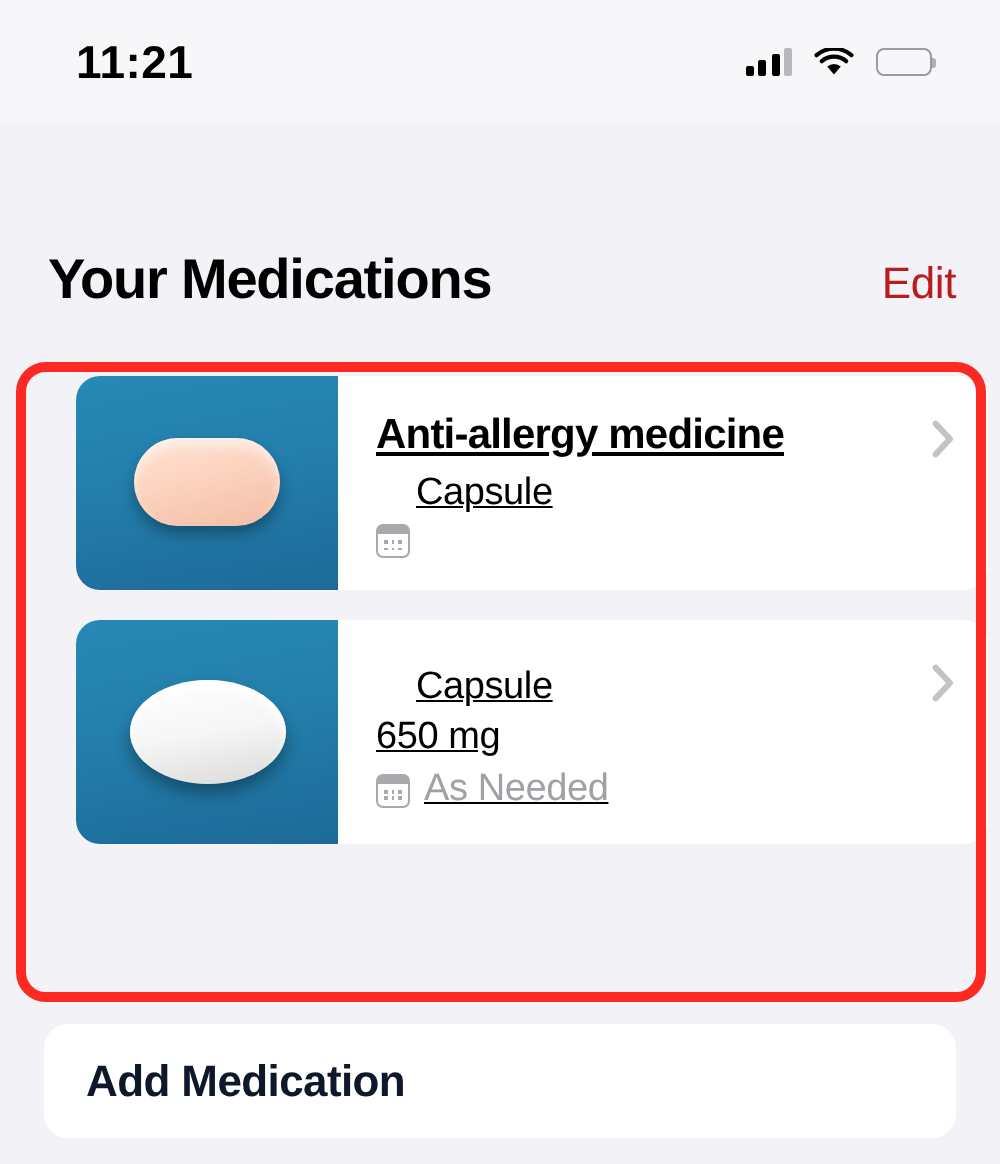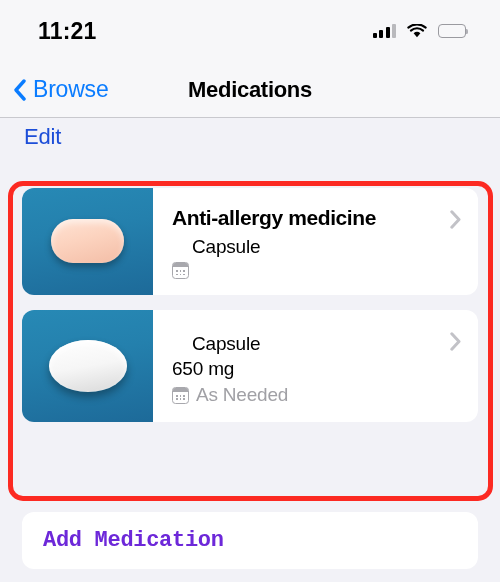--- a/index.html
+++ b/index.html
@@ -59,31 +59,31 @@
     pointer-events:none;
   }
 
   
   .section-head {
     position:absolute; top:124px; left:0; width:500px;
     display:flex; align-items:baseline; justify-content:space-between;
     padding:0 22px 0 24px;
   }
   .section-title { font-size:28px; font-weight:bold; color:#000; letter-spacing:-0.6px; }
-  .edit-link { font-size:22px; color:#1d4ed8; cursor:pointer; letter-spacing:-0.2px; }
+  .edit-link { font-size:22px; color:#b91c1c; cursor:pointer; letter-spacing:-0.2px; }
 
   
   .annot {
     position:absolute; left:8px; top:181px; width:485px; height:320px;
     border:5px solid #fc2a22; border-radius:15px;
     pointer-events:none; z-index:30;
   }
 
   
-  .med-list { position:absolute; top:188px; left:22px; width:456px; }
+  .med-list { position:absolute; top:188px; left:38px; width:456px;text-decoration:underline; }
   .med-card {
     position:relative;
     background:#fff; border-radius:12px;
     display:flex; overflow:hidden;
     cursor:pointer;
   }
   .med-card + .med-card { margin-top:15px; }
   .med-thumb {
     width:131px; flex:0 0 131px;
     background:linear-gradient(170deg,#2789b5 0%,#2480ad 40%,#1d6a99 100%);
@@ -133,21 +133,21 @@
     width:11px; height:19px;
   }
 
   
   .add-card {
     position:absolute; left:22px; top:512px; width:456px; height:57px;
     background:#fff; border-radius:12px;
     display:flex; align-items:center; padding-left:21px;
     cursor:pointer;
   }
-  .add-label { font-size:22px; font-weight:bold; color:#6d28d9; letter-spacing:-0.3px;font-family:Liberation Mono, monospace; }
+  .add-label { font-size:22px; font-weight:bold; color:#0f172a; letter-spacing:-0.3px; }
 </style>
 </head>
 <body>
 
 <div id="screen">
 
   <div class="statusbar">
     <div class="clock">11:21</div>
     <div class="status-icons">
       <span class="cell-bars">
@@ -162,33 +162,23 @@
           <path d="M3.9 6.6 a9.3 9.3 0 0 1 12.2 0" stroke="#000" stroke-width="2.1" fill="none" stroke-linecap="round"></path>
           <path d="M1.3 3.6 a13.3 13.3 0 0 1 17.4 0" stroke="#000" stroke-width="2.1" fill="none" stroke-linecap="round"></path>
         </svg>
       </span>
       <span class="battery">
         <span class="fill"></span>
       </span>
     </div>
   </div>
 
-  <div class="navbar">
-    <div class="back-btn">
-      <span class="back-chevron">
-        <svg viewBox="0 0 13 22" width="13" height="22">
-          <path d="M11 2 L3 11 L11 20" stroke="#0a7cff" stroke-width="3.4" fill="none" stroke-linecap="round" stroke-linejoin="round"></path>
-        </svg>
-      </span>
-      <span class="back-label">Browse</span>
-    </div>
-    <div class="nav-title">Medications</div>
-  </div>
 
   <div class="section-head">
+    <span class="section-title">Your Medications</span>
     <span class="edit-link">Edit</span>
   </div>
 
   <div class="med-list">
 
     <div class="med-card">
       <div class="med-thumb">
         <div class="pill-capsule"></div>
       </div>
       <div class="med-info">

